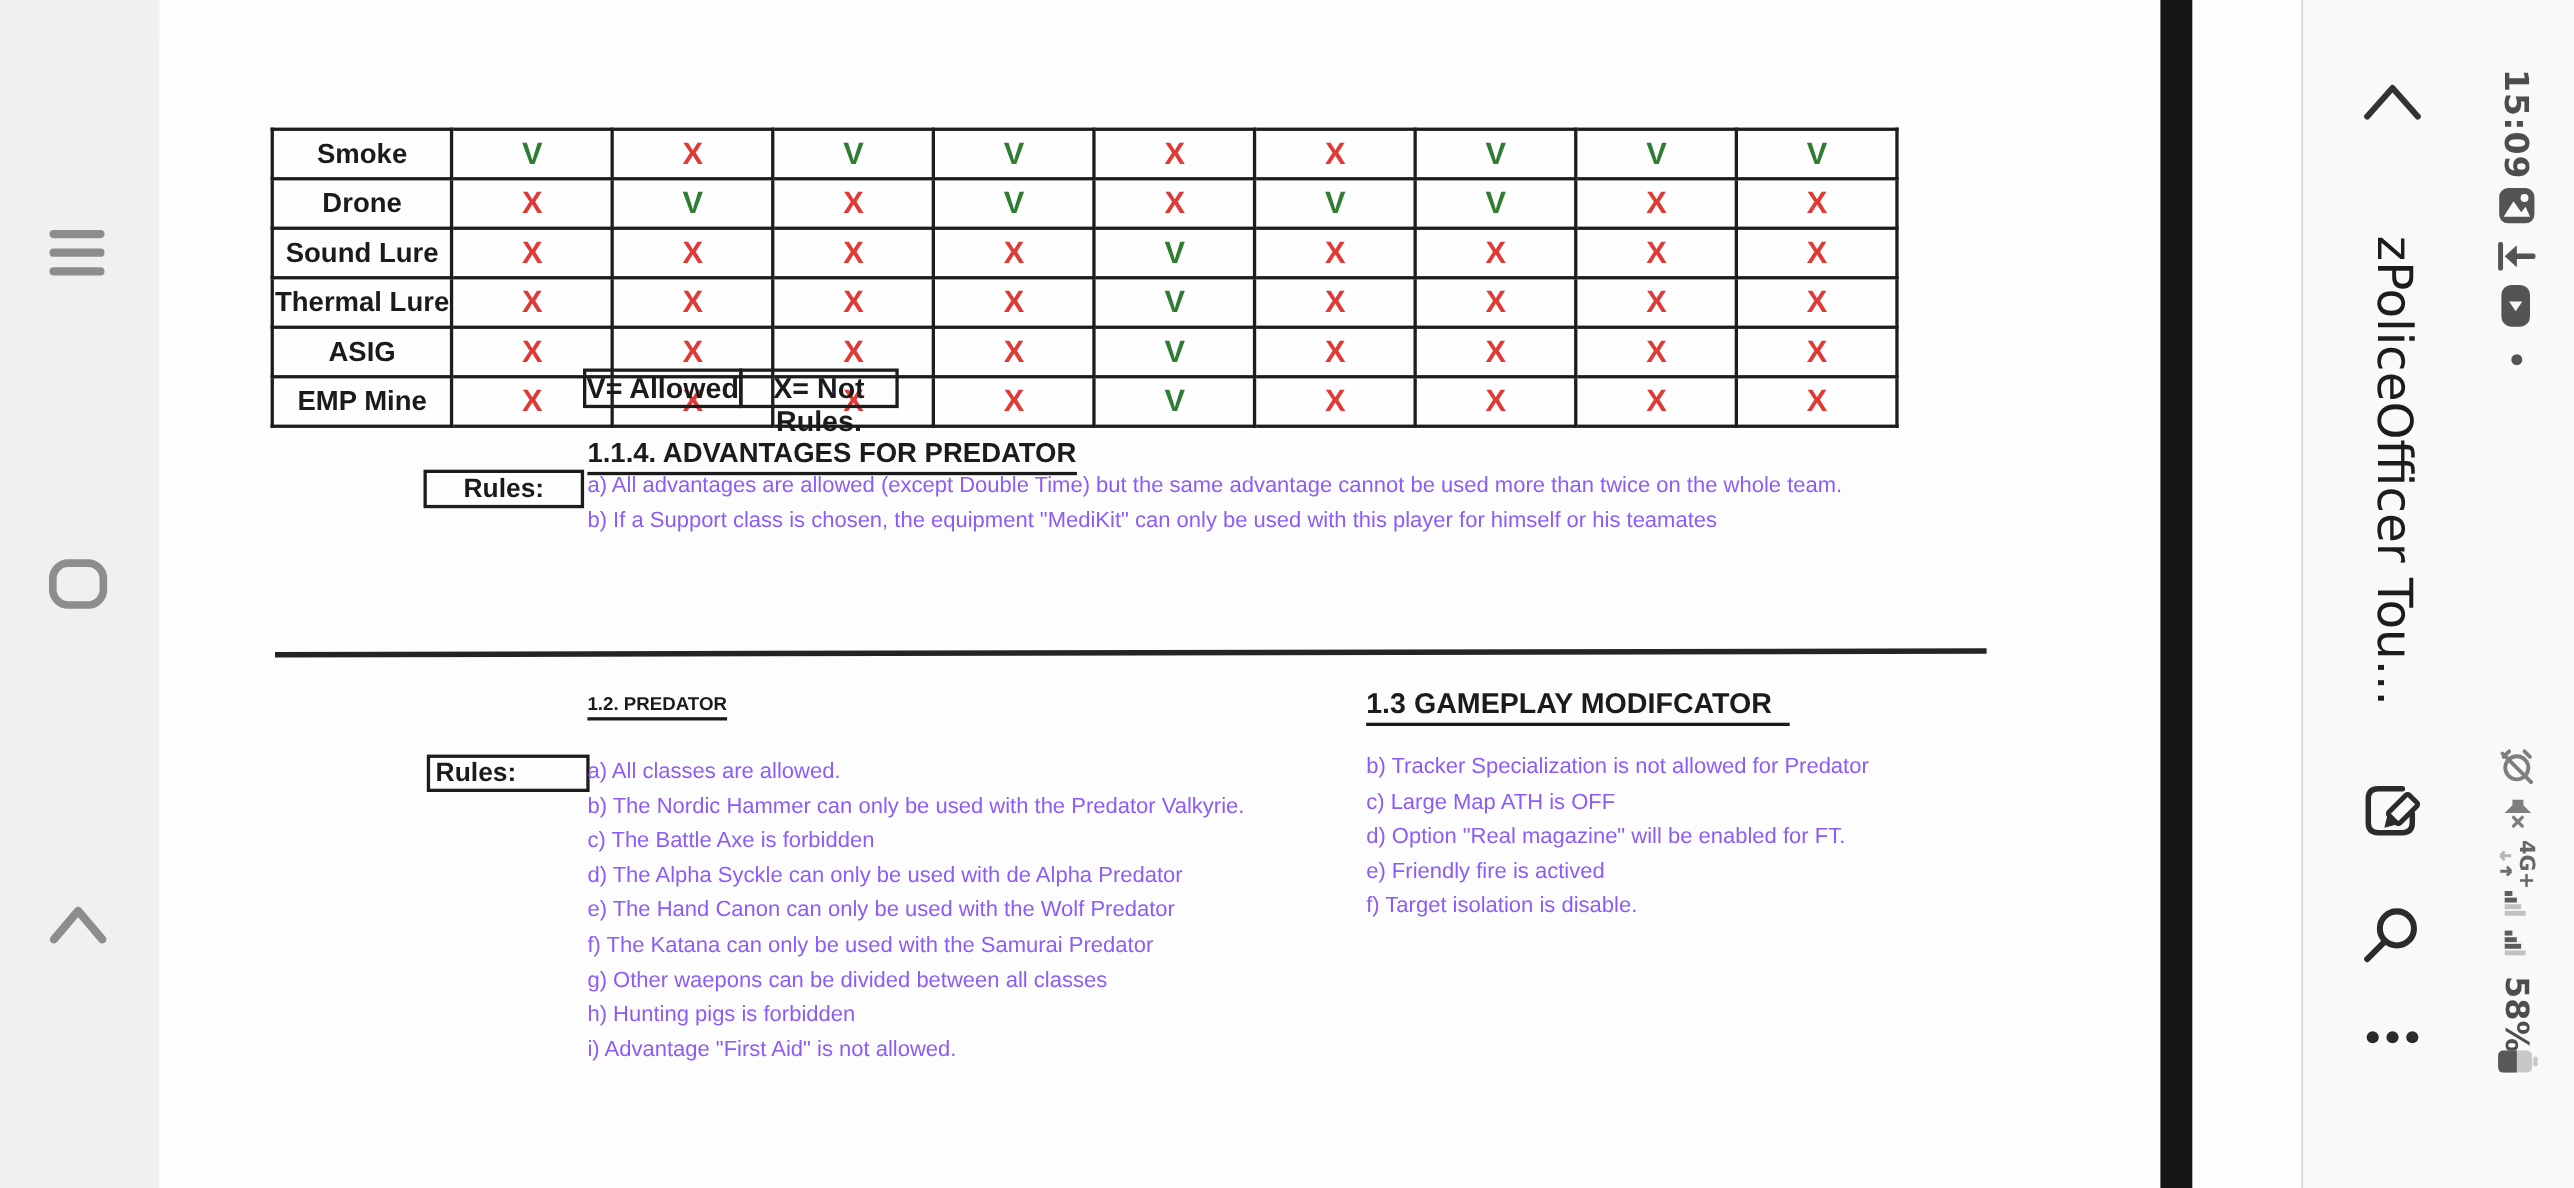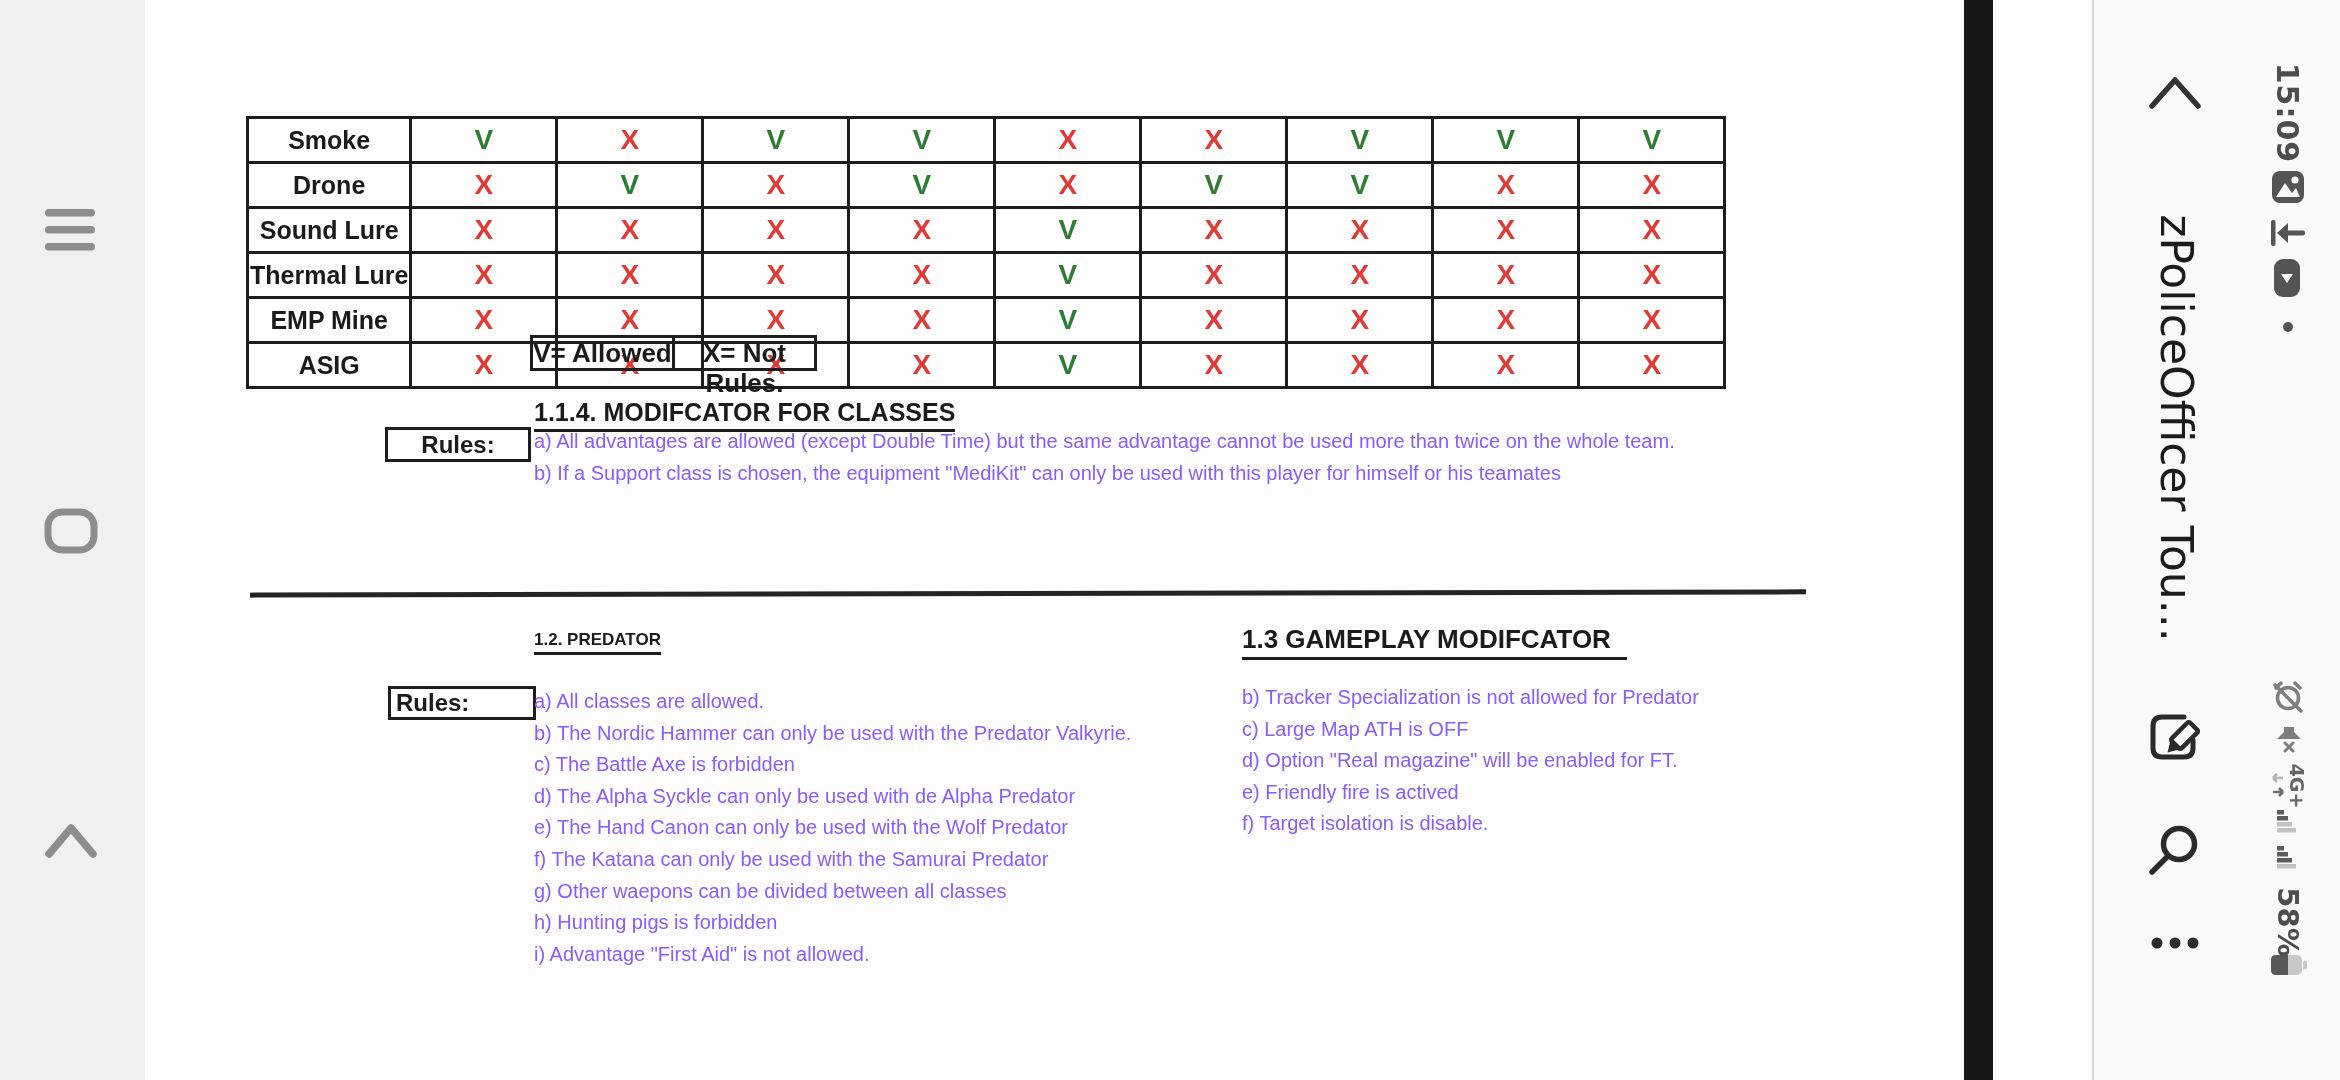--- a/index.html
+++ b/index.html
@@ -113,53 +113,53 @@
         <td class="mark" style="color: rgb(223, 58, 53);">X</td>
         <td class="mark" style="color: rgb(223, 58, 53);">X</td>
         <td class="mark" style="color: rgb(223, 58, 53);">X</td>
         <td class="mark" style="color: rgb(47, 125, 51);">V</td>
         <td class="mark" style="color: rgb(223, 58, 53);">X</td>
         <td class="mark" style="color: rgb(223, 58, 53);">X</td>
         <td class="mark" style="color: rgb(223, 58, 53);">X</td>
         <td class="mark" style="color: rgb(223, 58, 53);">X</td>
       </tr>
       <tr>
+        <td class="rowlabel">ASIG</td>
+        <td class="mark" style="color: rgb(223, 58, 53);">X</td>
+        <td class="mark" style="color: rgb(223, 58, 53);">X</td>
+        <td class="mark" style="color: rgb(223, 58, 53);">X</td>
+        <td class="mark" style="color: rgb(223, 58, 53);">X</td>
+        <td class="mark" style="color: rgb(47, 125, 51);">V</td>
+        <td class="mark" style="color: rgb(223, 58, 53);">X</td>
+        <td class="mark" style="color: rgb(223, 58, 53);">X</td>
+        <td class="mark" style="color: rgb(223, 58, 53);">X</td>
+        <td class="mark" style="color: rgb(223, 58, 53);">X</td>
+      </tr>
+      <tr>
         <td class="rowlabel">EMP Mine</td>
-        <td class="mark" style="color: rgb(223, 58, 53);">X</td>
-        <td class="mark" style="color: rgb(223, 58, 53);">X</td>
-        <td class="mark" style="color: rgb(223, 58, 53);">X</td>
-        <td class="mark" style="color: rgb(223, 58, 53);">X</td>
-        <td class="mark" style="color: rgb(47, 125, 51);">V</td>
-        <td class="mark" style="color: rgb(223, 58, 53);">X</td>
-        <td class="mark" style="color: rgb(223, 58, 53);">X</td>
-        <td class="mark" style="color: rgb(223, 58, 53);">X</td>
-        <td class="mark" style="color: rgb(223, 58, 53);">X</td>
-      </tr>
-      <tr>
-        <td class="rowlabel">ASIG</td>
         <td class="mark" style="color: rgb(223, 58, 53);">X</td>
         <td class="mark" style="color: rgb(223, 58, 53);">X</td>
         <td class="mark" style="color: rgb(223, 58, 53);">X</td>
         <td class="mark" style="color: rgb(223, 58, 53);">X</td>
         <td class="mark" style="color: rgb(47, 125, 51);">V</td>
         <td class="mark" style="color: rgb(223, 58, 53);">X</td>
         <td class="mark" style="color: rgb(223, 58, 53);">X</td>
         <td class="mark" style="color: rgb(223, 58, 53);">X</td>
         <td class="mark" style="color: rgb(223, 58, 53);">X</td>
       </tr>
     </tbody>
       </table>
 
     <div id="legend">
       <div class="legcell">V= Allowed</div>
       <div class="legcell">X= Not Rules.</div>
     </div>
 
     <div class="heading" id="h114">
-      <span>1.1.4. MODIFCATOR FOR CLASSES</span>
+      <span>1.1.4. ADVANTAGES FOR PREDATOR</span>
     </div>
     <div class="rulesbox" id="rb1">Rules:</div>
     <div class="rulelist" id="list114">
       <div>a) All advantages are allowed (except Double Time) but the same advantage cannot be used more than twice on the whole team.</div>
       <div>b) If a Support class is chosen, the equipment "MediKit" can only be used with this player for himself or his teamates</div>
     </div>
 
     <div id="secdivider"></div>
 
     <div class="heading" id="h12">

